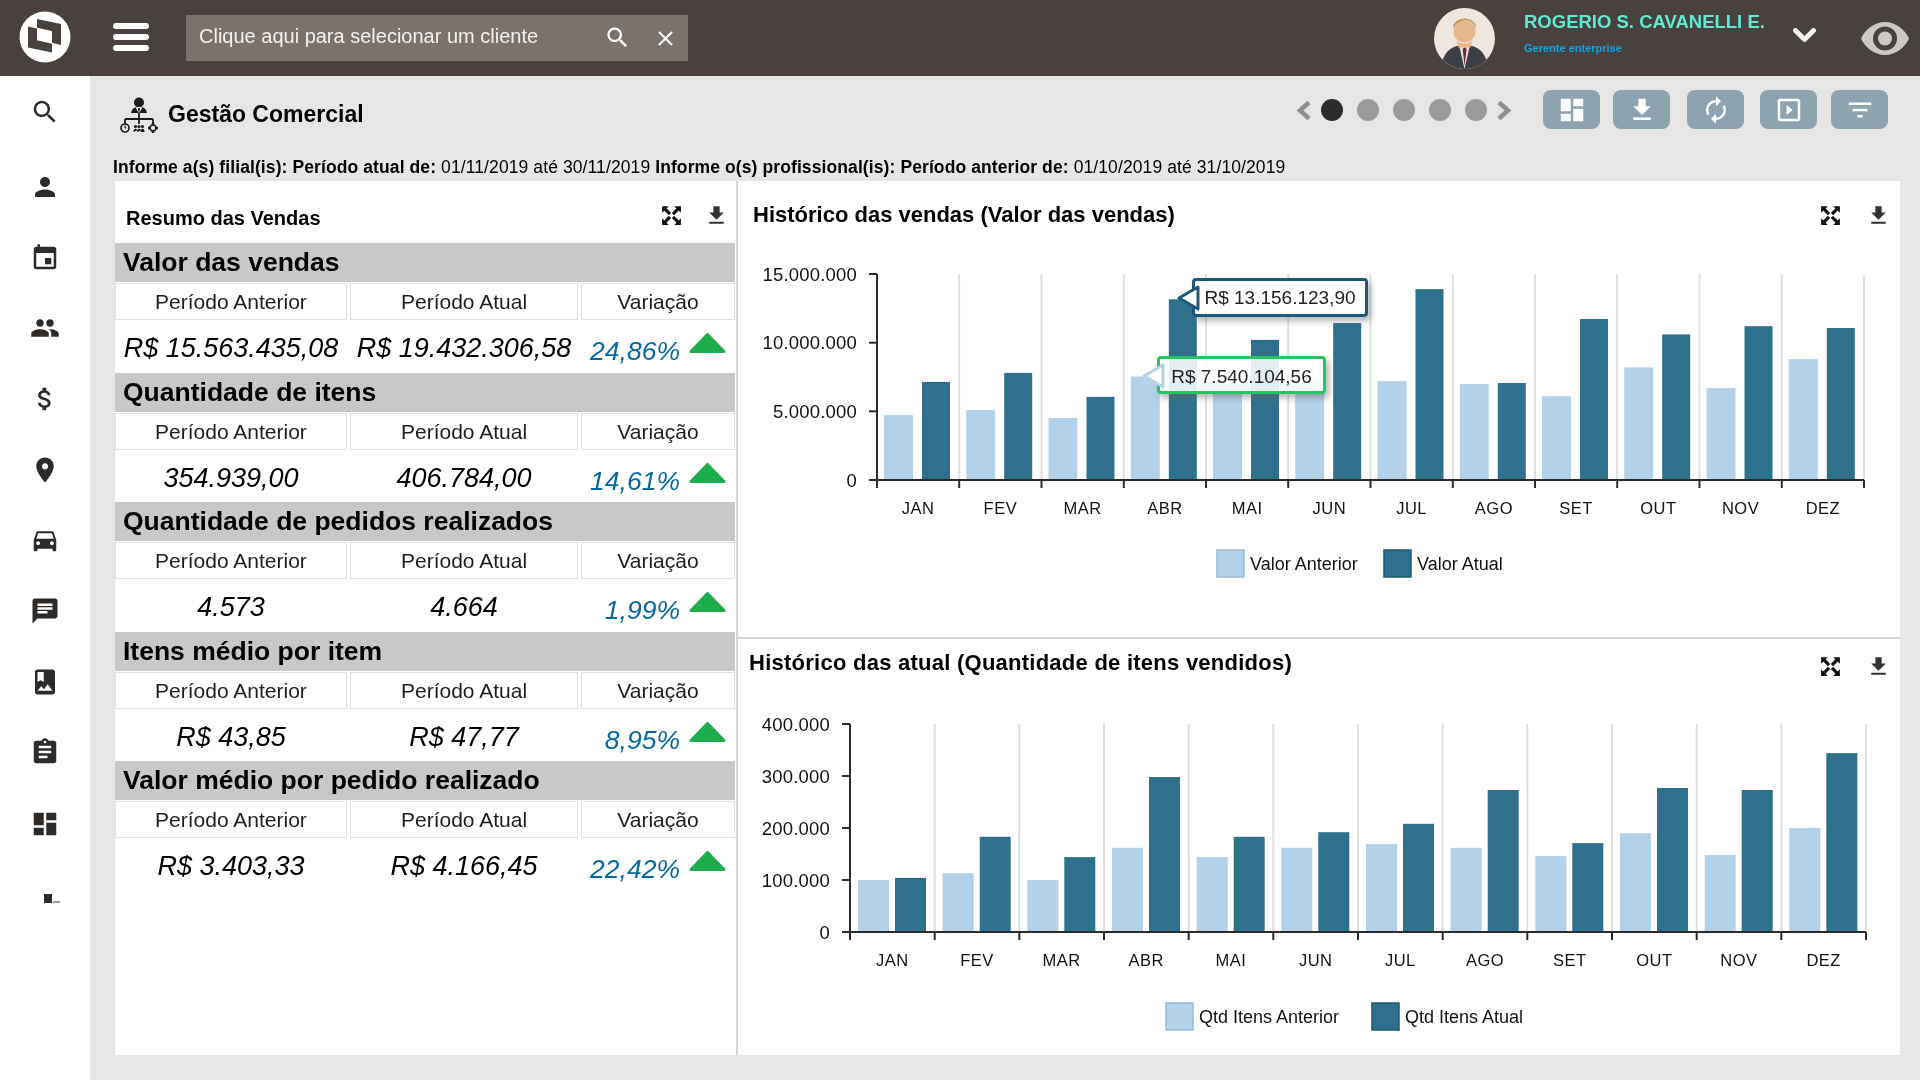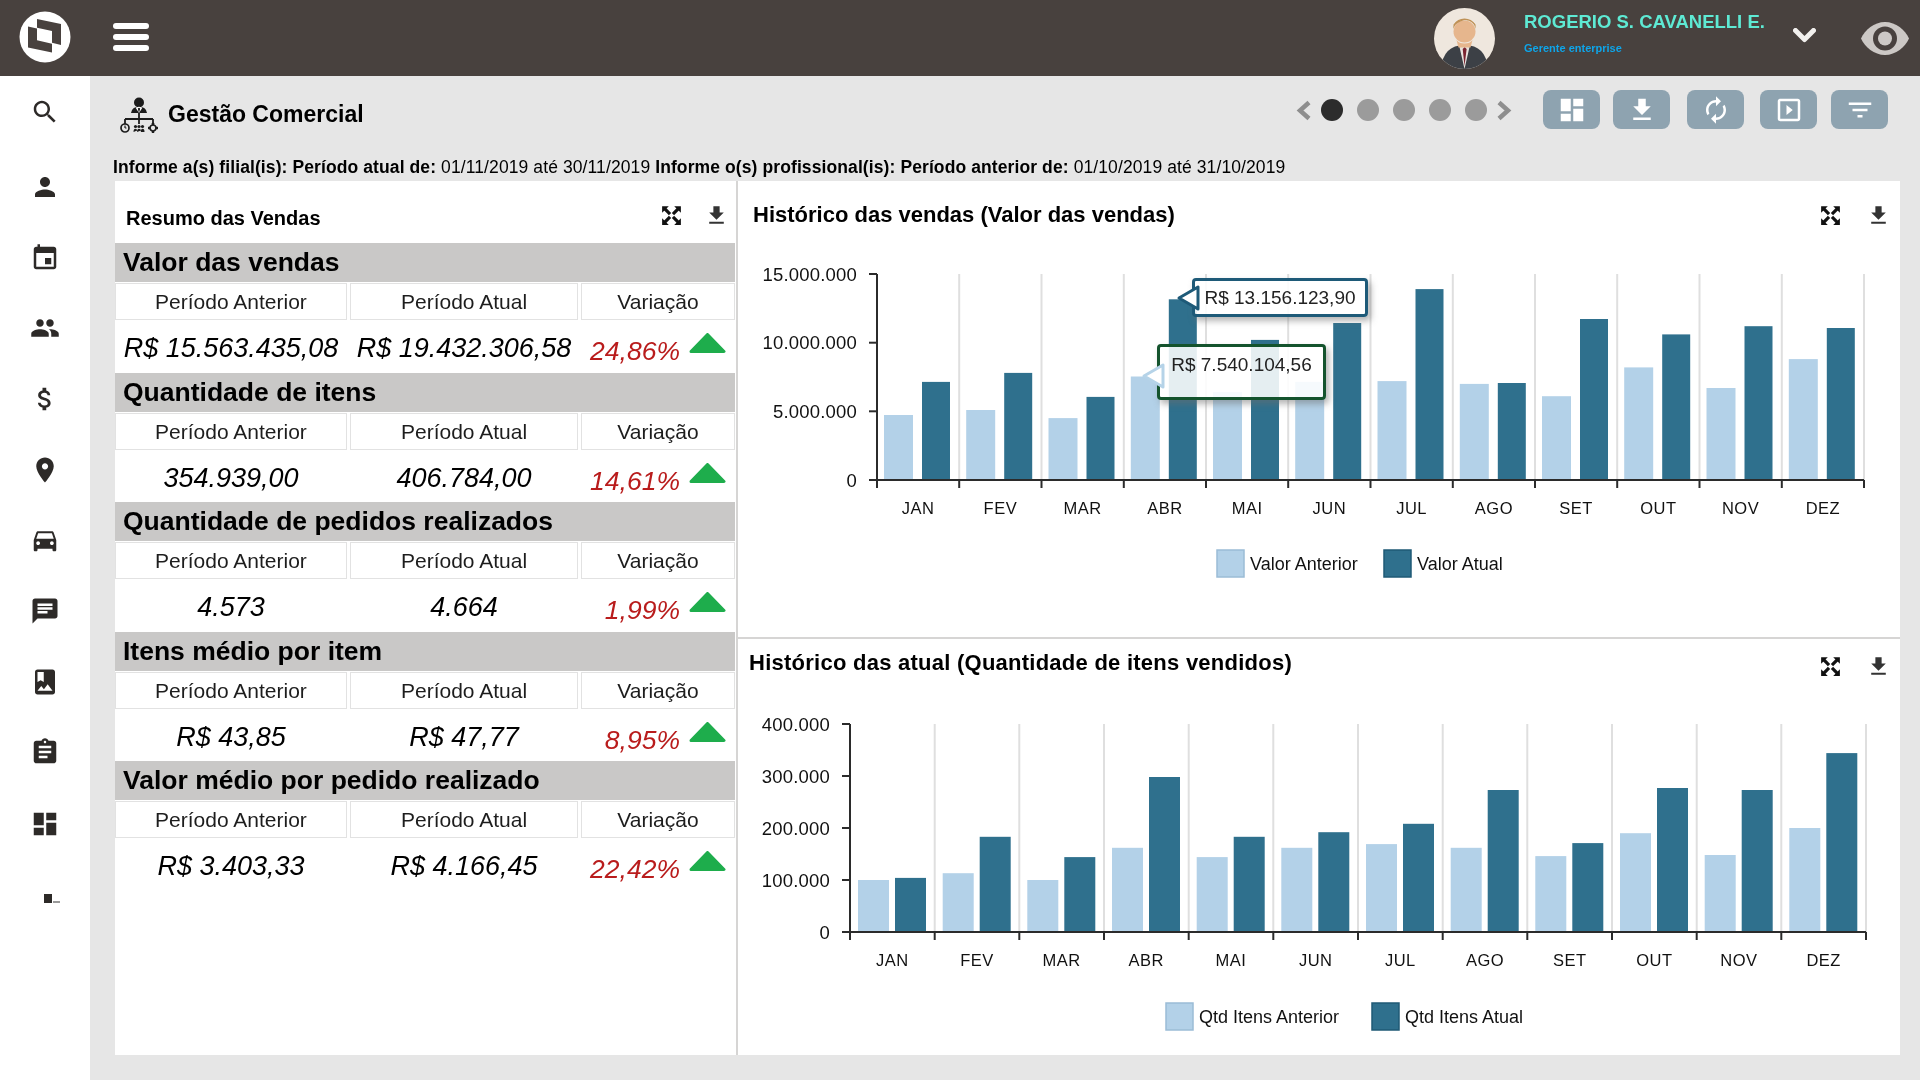--- a/index.html
+++ b/index.html
@@ -14,41 +14,50 @@
 .panelwrap { position:absolute; left:115px; top:181px; width:1785px; height:874px; background:#ffffff; }
 .vdiv  { position:absolute; left:736px; top:181px; width:2px; height:874px; background:#d6d5d4; }
 .hdiv  { position:absolute; left:738px; top:637px; width:1162px; height:2px; background:#d6d5d4; }
 .secbar { position:absolute; left:115px; width:620px; height:39px; background:#c9c8c7; }
 .secbar span { position:absolute; left:8px; top:0; font-size:26.5px; font-weight:bold; color:#000; line-height:39px; }
 .hrow { position:absolute; left:115px; width:620px; height:38px; }
 .hcell { position:absolute; top:1px; height:37px; border:1px solid #e2e2e2; background:#fff;
   font-size:21px; color:#1d1d1d; text-align:center; line-height:35px; }
 .vrow { position:absolute; left:115px; width:695px;font-style:italic; }
 .vcell { position:absolute; text-align:center; font-size:27px; color:#000; top:13px; }
-.pct { position:absolute; font-size:26.5px; color:#b91c1c; top:16px; right:55px; }
+.pct { position:absolute; font-size:26.5px; color:#0369a1; top:16px; right:55px; }
 .tooltip { position:absolute; background:rgba(255,255,255,0.88); border-radius:4px; font-size:19px; color:#222;
   text-align:center; z-index:5; }
 .infoline { position:absolute; left:113px; top:157px; font-size:17.5px; color:#000; letter-spacing:0.1px; }
 .btn { position:absolute; top:90px; width:57px; height:39px; background:#8ea3b0; border-radius:8px; }
 .btn svg { position:absolute; left:50%; top:50%; transform:translate(-50%,-50%); }
 .dot { position:absolute; top:99px; width:22px; height:22px; border-radius:50%; background:#9b9b9b; }
 </style>
 </head>
 <body>
 <div id="topbar">
   <svg style="position:absolute;left:19px;top:11px" width="52" height="52" viewBox="0 0 52 52">
 <circle cx="26" cy="26" r="25.5" fill="#ffffff"></circle>
 <path d="M18 8 L42 13 L42 34 L33 31.8 L33 20 L18 16.7 Z" fill="#48413e"></path>
 <path d="M9 15.5 L18 17.4 L18 29.3 L33 32.7 L33 41.5 L9 36.5 Z" fill="#48413e"></path>
 </svg>
   <div style="position:absolute;left:113px;top:23px;">
 <div style="width:36px;height:5.5px;background:#fff;border-radius:3px;margin-bottom:5.5px;"></div>
 <div style="width:36px;height:5.5px;background:#fff;border-radius:3px;margin-bottom:5.5px;"></div>
 <div style="width:36px;height:5.5px;background:#fff;border-radius:3px;"></div>
 </div>
+  <div id="searchbox">
+    <span class="ph">Clique aqui para selecionar um cliente</span>
+    <svg style="position:absolute;left:418px;top:9px" width="27" height="27" viewBox="0 0 24 24">
+        <path d="M15.5 14h-.79l-.28-.27C15.41 12.59 16 11.11 16 9.5 16 5.91 13.09 3 9.5 3S3 5.91 3 9.5 5.91 16 9.5 16c1.61 0 3.09-.59 4.23-1.57l.27.28v.79l5 4.99L20.49 19l-4.99-5zm-6 0C7.01 14 5 11.99 5 9.5S7.01 5 9.5 5 14 7.01 14 9.5 11.99 14 9.5 14z" fill="#fff"></path>
+      </svg>
+<svg style="position:absolute;left:467px;top:11px" width="25" height="25" viewBox="0 0 24 24">
+        <path d="M19 6.41 17.59 5 12 10.59 6.41 5 5 6.41 10.59 12 5 17.59 6.41 19 12 13.41 17.59 19 19 17.59 13.41 12z" fill="#fff"></path>
+      </svg>
+  </div>
   <svg style="position:absolute;left:1434px;top:8px" width="61" height="61" viewBox="0 0 61 61">
 <defs>
         <clipPath id="avc">
           <circle cx="30.5" cy="30.5" r="30.5"></circle>
         </clipPath>
       </defs>
 <g clip-path="url(#avc)">
 <rect width="61" height="61" fill="#efe7de"></rect>
 <path d="M7 61 Q9 37 30.5 37 Q52 37 54 61 Z" fill="#3c4046"></path>
 <path d="M25.5 39 L30.5 61 L35.5 39 Z" fill="#e8e4df"></path>
@@ -367,21 +376,21 @@
 <rect x="480" y="369" width="27" height="27" fill="#b3d1e8" stroke="#9bbcd6" stroke-width="1.5"></rect>
 <text x="513" y="389" font-size="18" fill="#111">Valor Anterior</text>
 <rect x="647" y="369" width="27" height="27" fill="#2f708d" stroke="#1f5a76" stroke-width="1.5"></rect>
 <text x="680" y="389" font-size="18" fill="#111">Valor Atual</text>
 </svg>
 
 <div class="tooltip" style="left:1192px;top:278px;width:176px;height:39px;line-height:33px;border:3px solid #1e5a78;box-shadow:3px 4px 6px rgba(110,110,110,0.5);">R$ 13.156.123,90</div>
 <svg class="abs" style="left:1176px;top:282px;z-index:7" width="26" height="32" viewBox="0 0 26 32">
     <path d="M3 16 L22 5 L22 27 Z" fill="#ffffff" stroke="#1e5a78" stroke-width="3" stroke-linejoin="round"></path>
   </svg>
-<div class="tooltip" style="left:1157px;top:344px;width:169px;height:56px;line-height:36px;border:3px solid #14532d;box-shadow:3px 4px 6px rgba(110,110,110,0.5);">R$ 7.540.104,56</div>
+<div class="tooltip" style="left:1157px;top:356px;width:169px;height:38px;line-height:36px;border:3px solid #22c55e;box-shadow:3px 4px 6px rgba(110,110,110,0.5);">R$ 7.540.104,56</div>
 <svg class="abs" style="left:1141px;top:360px;z-index:7" width="26" height="32" viewBox="0 0 26 32">
     <path d="M3 16 L22 5 L22 27 Z" fill="#ffffff" stroke="#b5d3e8" stroke-width="3" stroke-linejoin="round"></path>
   </svg>
 
 <div class="abs" style="left:749px;top:650px;font-size:22px;font-weight:bold;color:#000;letter-spacing:0.25px;">Histórico das atual (Quantidade de itens vendidos)</div>
 <svg style="position:absolute;left:1818px;top:654px" width="25" height="25" viewBox="0 0 24 24">
     <path d="M21 3 L14.6 3 L21 9.4 Z M3 3 L9.4 3 L3 9.4 Z M3 21 L3 14.6 L9.4 21 Z M21 21 L14.6 21 L21 14.6 Z" fill="#111"></path>
     <g stroke="#111" stroke-width="3.1">
       <line x1="18.6" y1="5.4" x2="13.4" y2="10.6"></line>
       <line x1="5.4" y1="5.4" x2="10.6" y2="10.6"></line>

